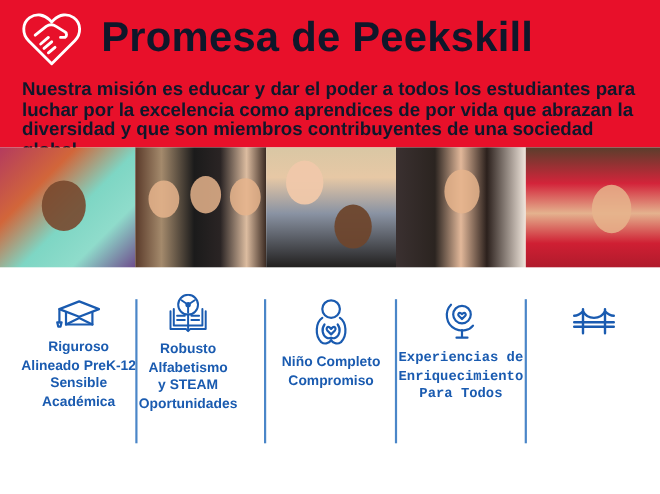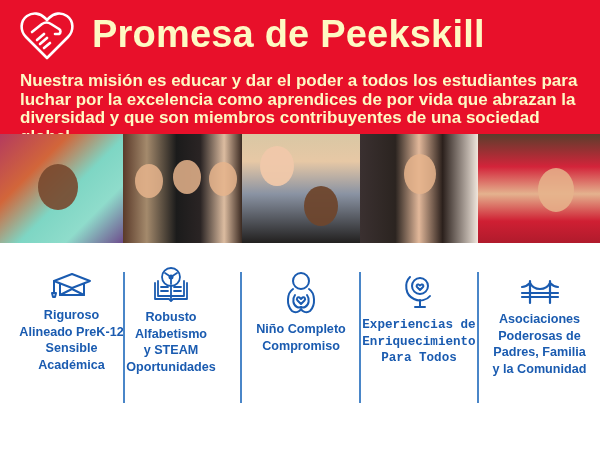--- a/index.html
+++ b/index.html
@@ -1,21 +1,21 @@
 <!DOCTYPE html>
 <html><head>
 <meta charset="utf-8">
 <style>
   * { box-sizing: border-box; margin: 0; padding: 0; }
   html, body { width: 600px; height: 449px; background: #ffffff; overflow: hidden; }
   body { font-family: "Liberation Sans", "DejaVu Sans", sans-serif; position: relative; }
 
   .header {
     position: absolute; left: 0; top: 0; width: 600px; height: 134px;
-    background: #E8102A; color: #fef9c3;
+    background: #E8102A; color: #0f172a;
   }
   .logo-icon {
     position: absolute; left: 18px; top: 10px; width: 58px; height: 52px;
   }
   .title {
     position: absolute; left: 92px; top: 12px;
     font-size: 38px; font-weight: bold; letter-spacing: 0.2px; line-height: 44px;
     white-space: nowrap;
   }
   .mission {
@@ -150,18 +150,14 @@
   </div>
 
   <div class="divider" style="left:477px;"></div>
 
   <div class="pillar" style="left:479px;width:121px;top:36px;">
     <svg class="pillar-icon" width="40" height="26" viewBox="0 0 40 26" fill="none" stroke="#1A5BB0" stroke-width="2.2" stroke-linejoin="round" stroke-linecap="round">
       <path d="M10 2 L10 24 M30 2 L30 24"></path>
       <path d="M2 8 C6 8 8 6 10 4 C14 12 26 12 30 4 C32 6 34 8 38 8"></path>
       <path d="M2 14 L38 14 M2 18 L38 18"></path>
     </svg>
-    <div class="pillar-label">Asociaciones
-Poderosas de
-Padres, Familia
-y la Comunidad</div>
   </div>
 </div>
 
 </body></html>

